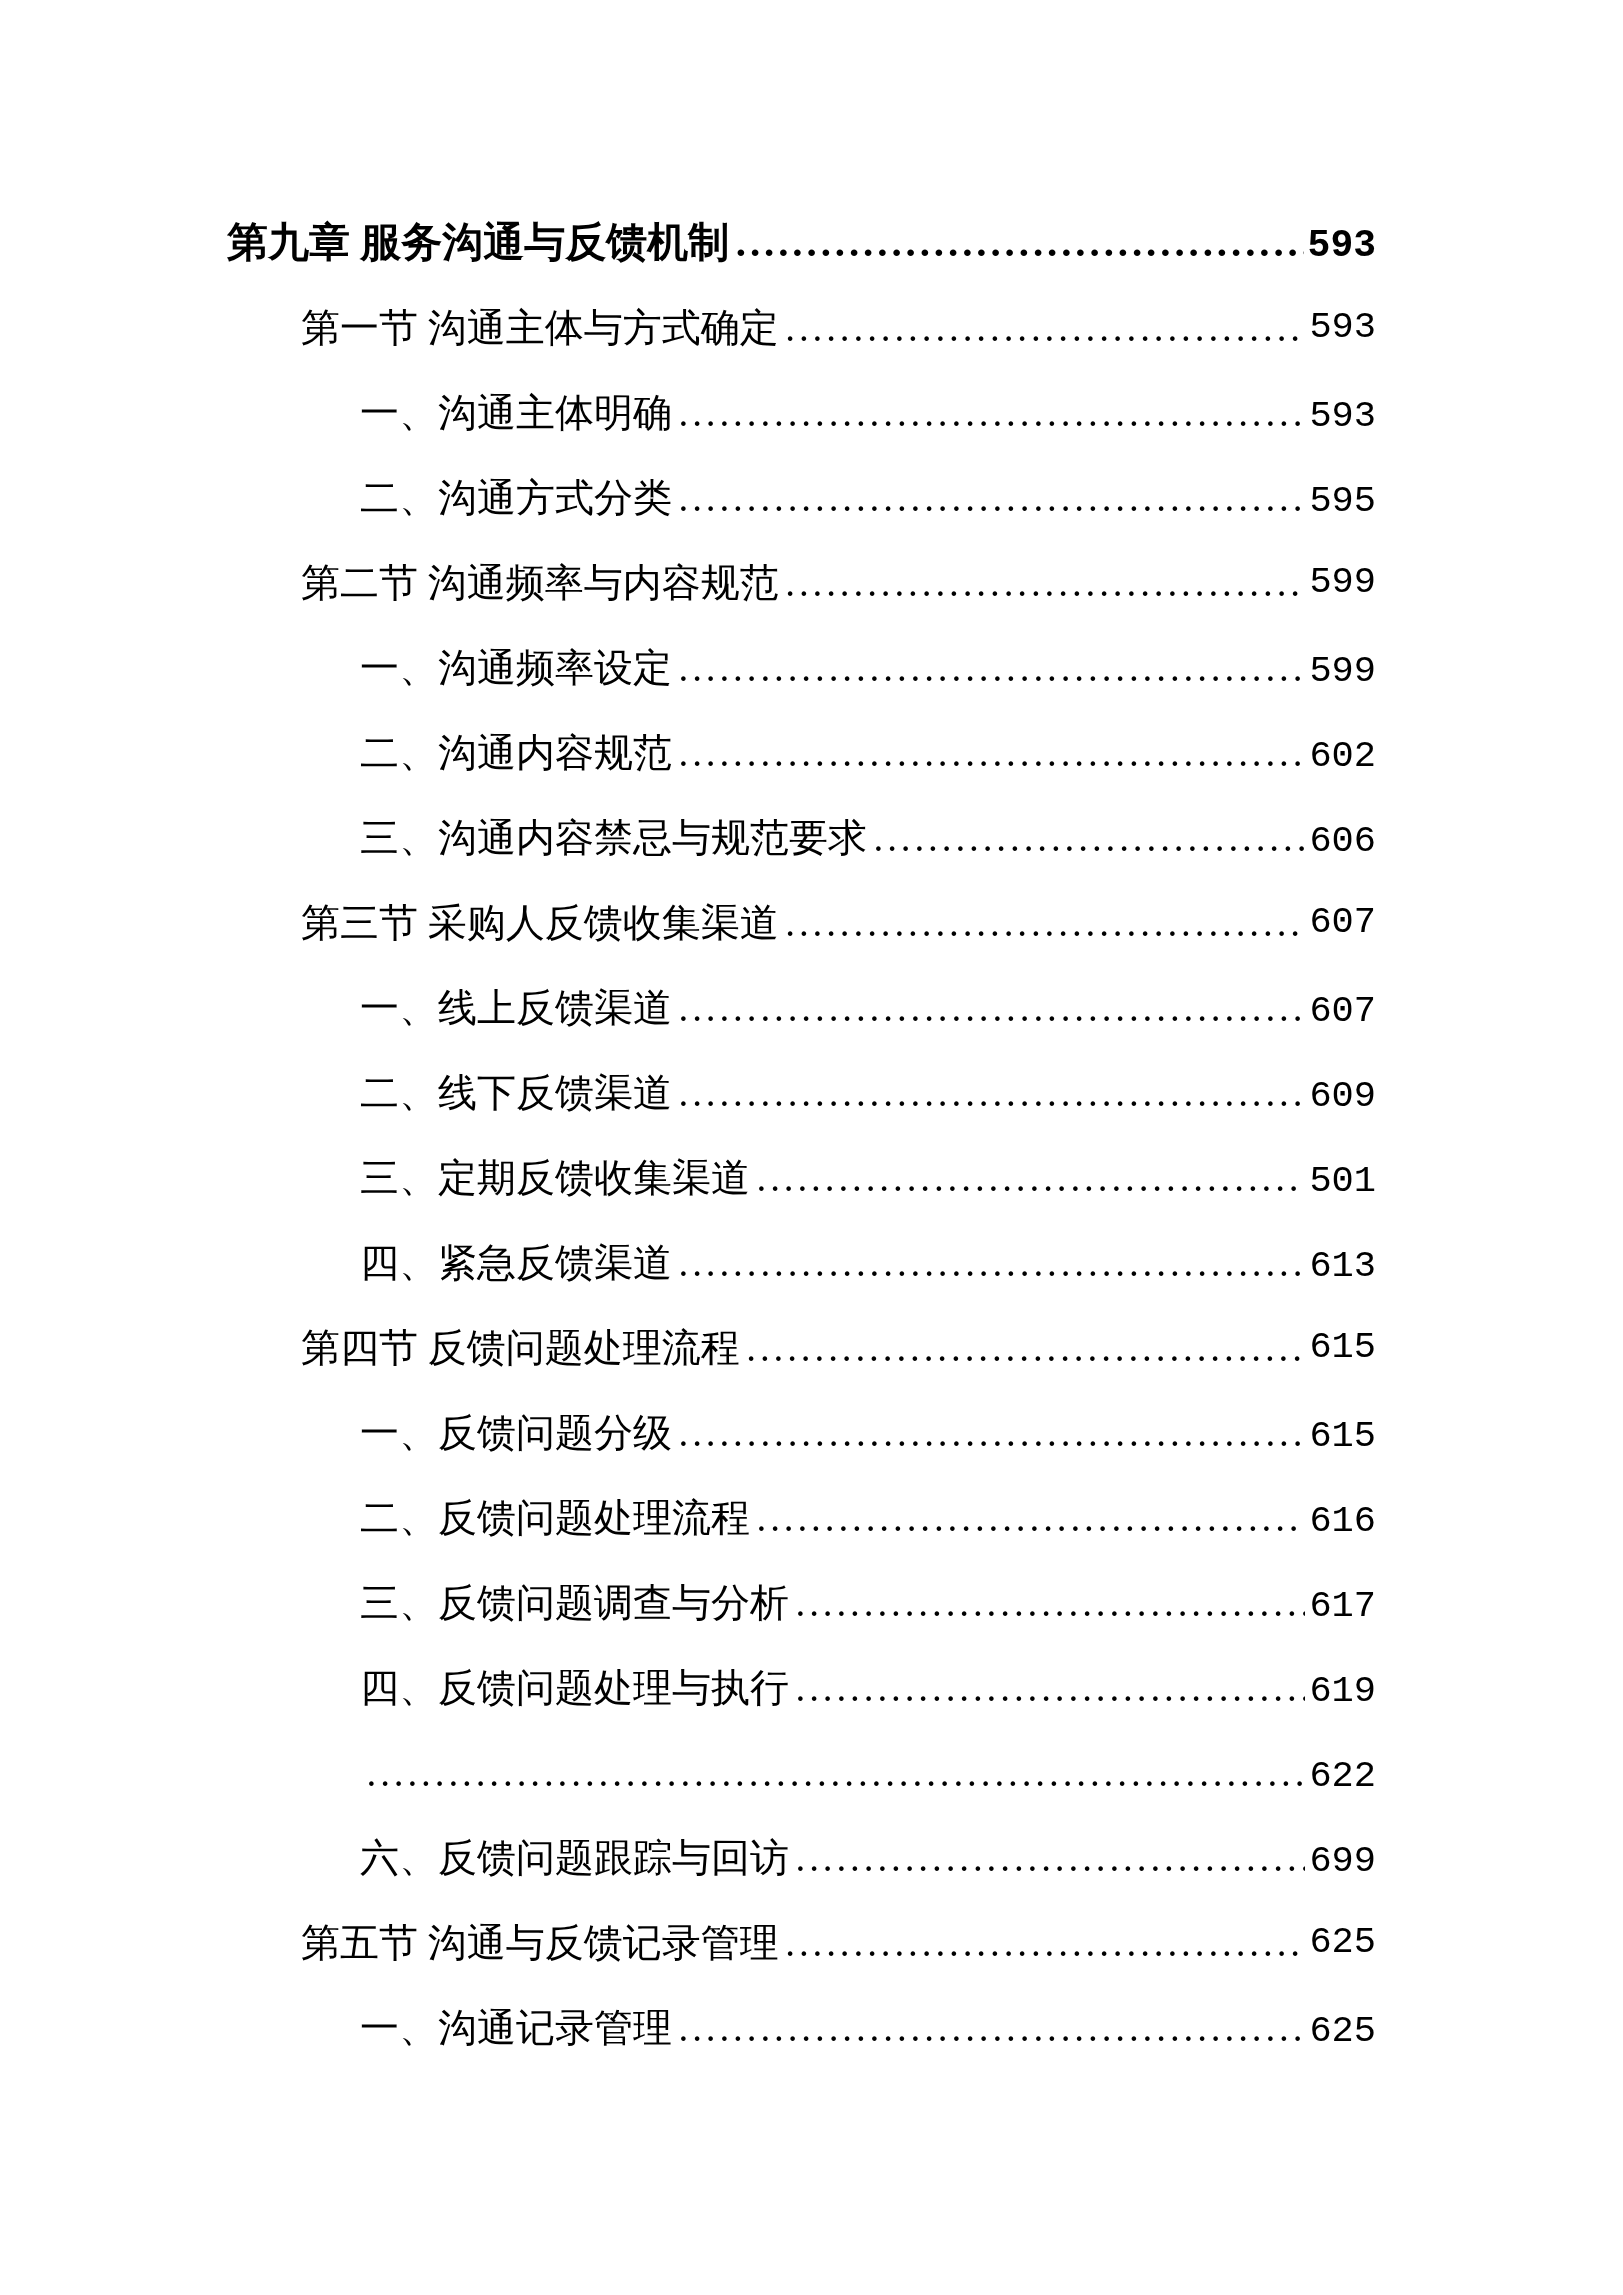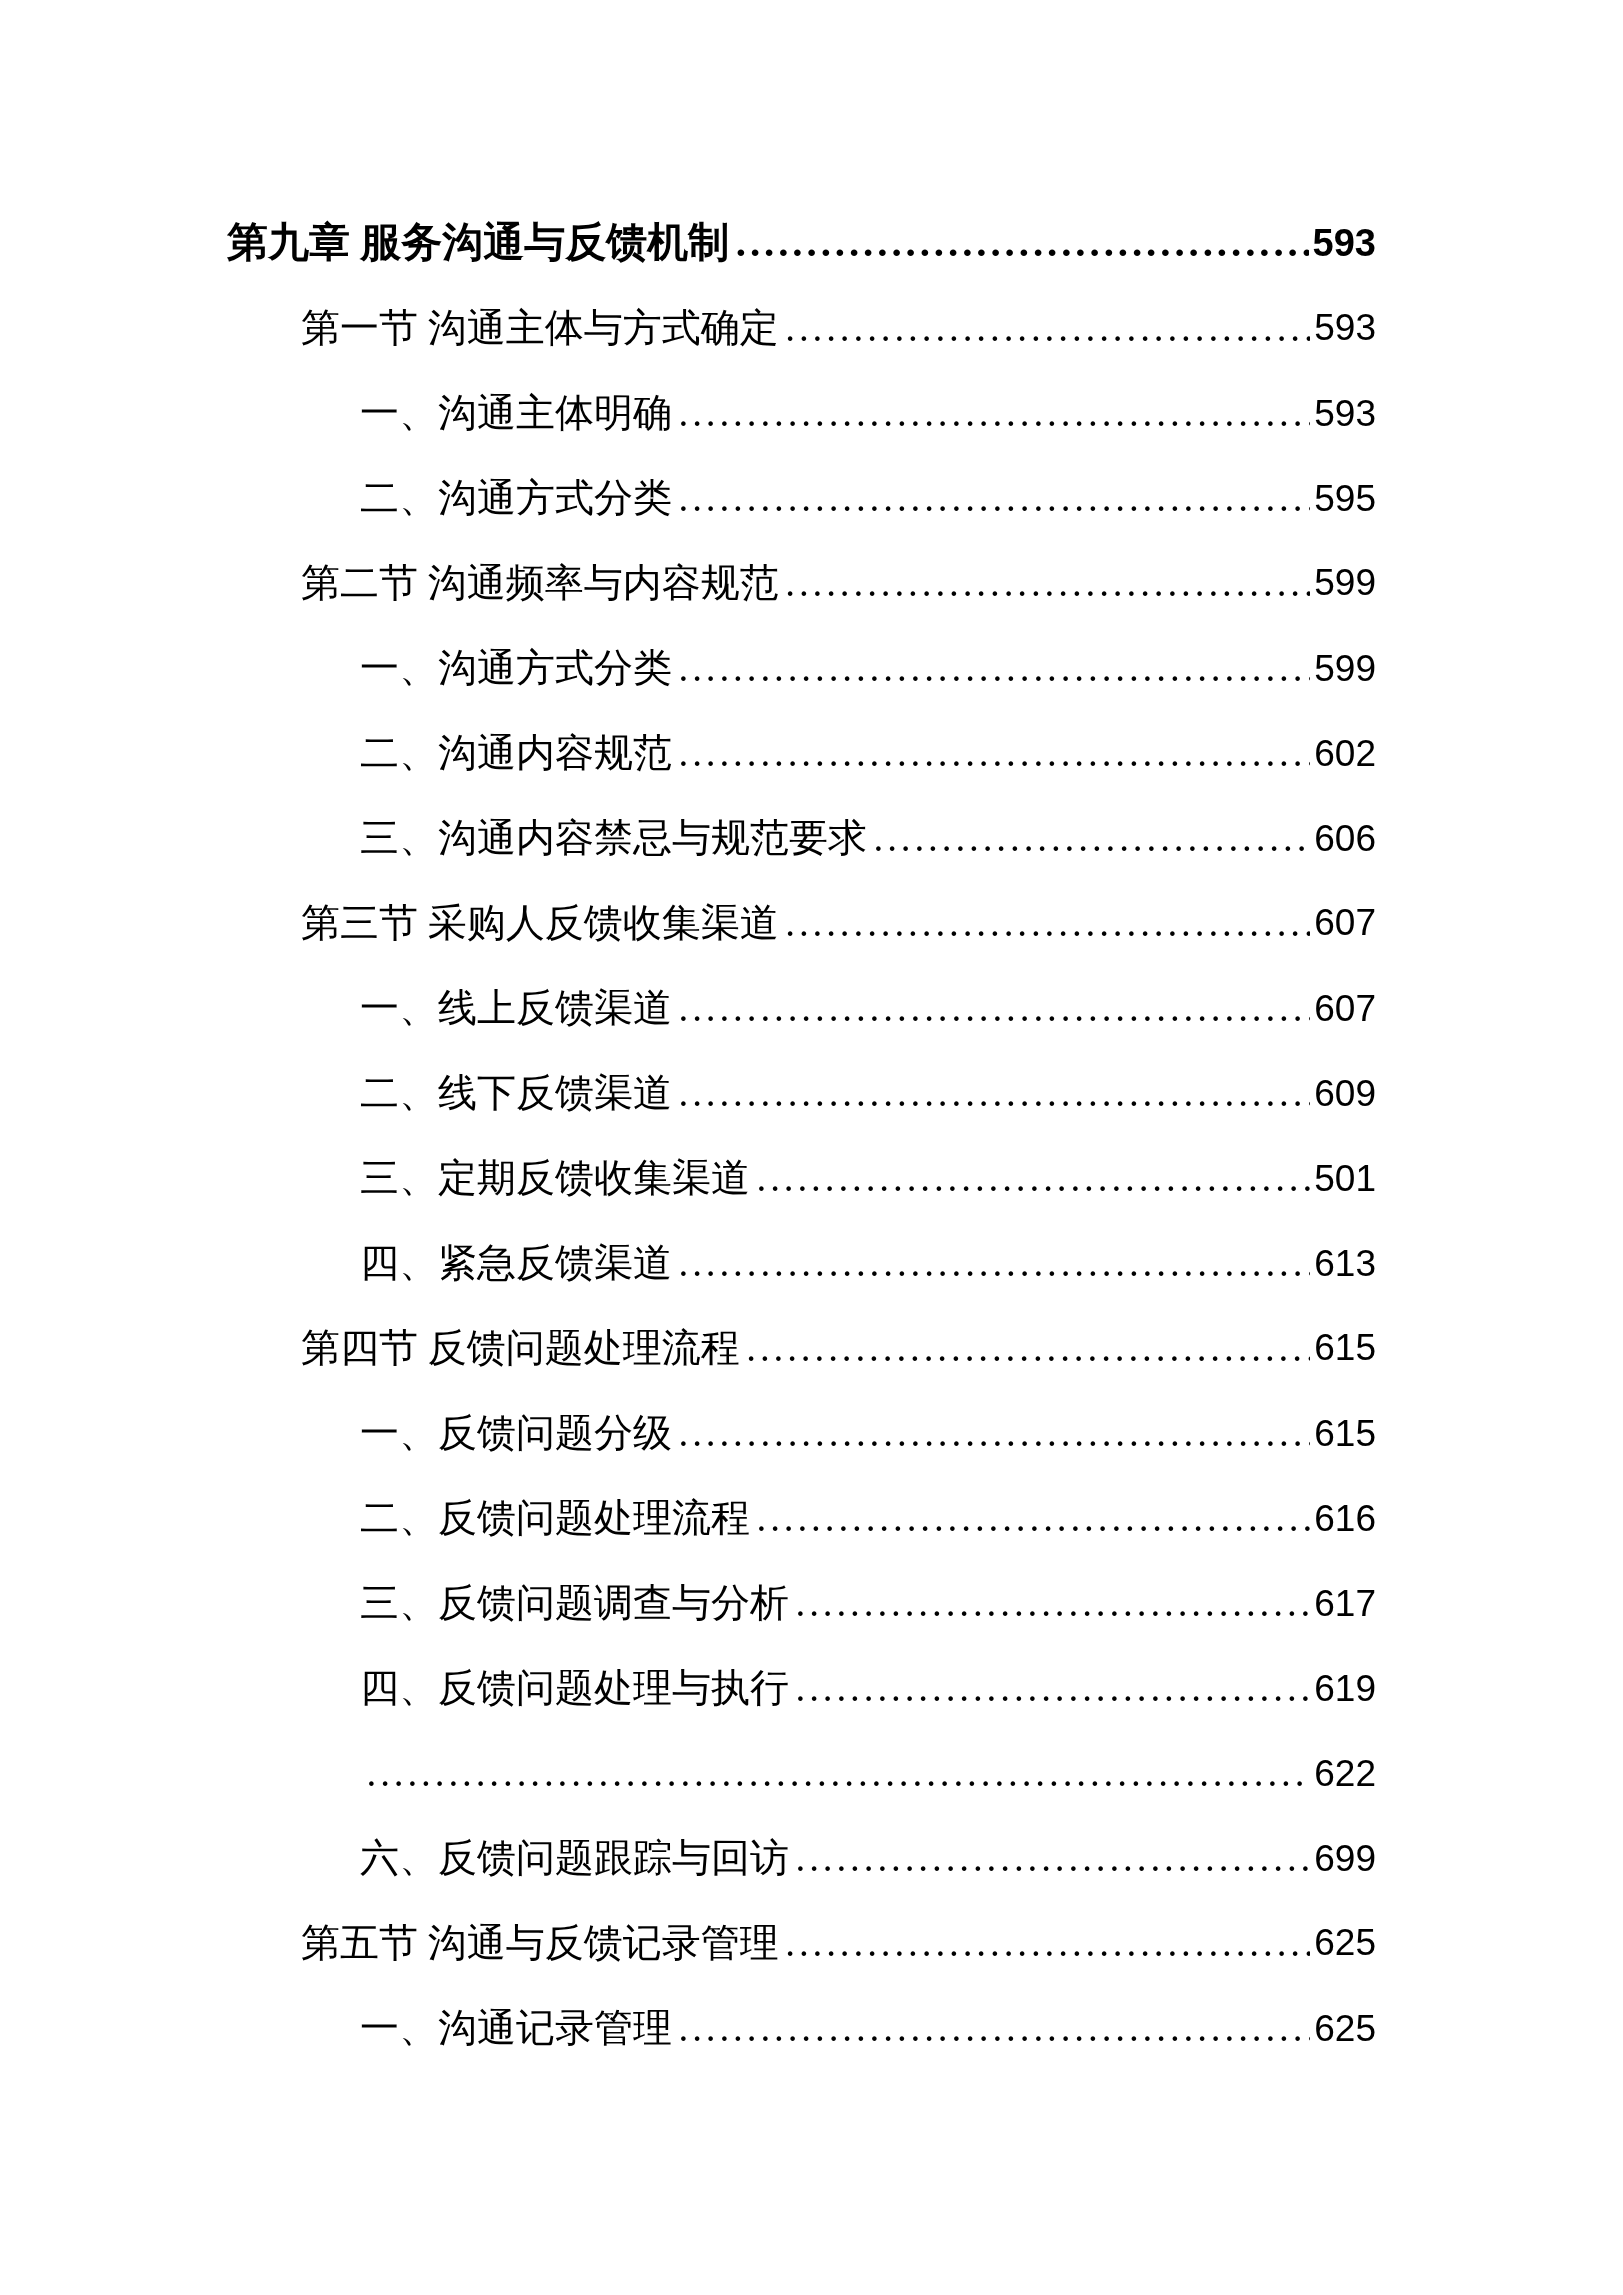--- a/index.html
+++ b/index.html
@@ -46,21 +46,21 @@
   .toc-leader {
     flex: 1 1 auto;
     min-width: 0;
     overflow: hidden;
     white-space: nowrap;
     letter-spacing: 3.9px;
     margin: 0 3.9px 0 6.5px;
   }
   .toc-page {
     flex: 0 0 auto;
-    font-family: Liberation Sans, sans-serif;
+    font-family: Liberation Mono, monospace;
     font-size: 37px;
     text-align: right;
   }
   .toc-row.level-0 .toc-page {
     font-weight: bold;
     font-size: 38px;
   }
 </style>
 </head>
 <body>
@@ -86,21 +86,21 @@
     <span class="toc-label">二、沟通方式分类</span>
     <span class="toc-leader">................................................................................................................................................................................................................................................</span>
     <span class="toc-page">595</span>
   </div>
       <div class="toc-row level-1">
     <span class="toc-label">第二节 沟通频率与内容规范</span>
     <span class="toc-leader">................................................................................................................................................................................................................................................</span>
     <span class="toc-page">599</span>
   </div>
       <div class="toc-row level-2">
-    <span class="toc-label">一、沟通方式分类</span>
+    <span class="toc-label">一、沟通频率设定</span>
     <span class="toc-leader">................................................................................................................................................................................................................................................</span>
     <span class="toc-page">599</span>
   </div>
       <div class="toc-row level-2">
     <span class="toc-label">二、沟通内容规范</span>
     <span class="toc-leader">................................................................................................................................................................................................................................................</span>
     <span class="toc-page">602</span>
   </div>
       <div class="toc-row level-2">
     <span class="toc-label">三、沟通内容禁忌与规范要求</span>

